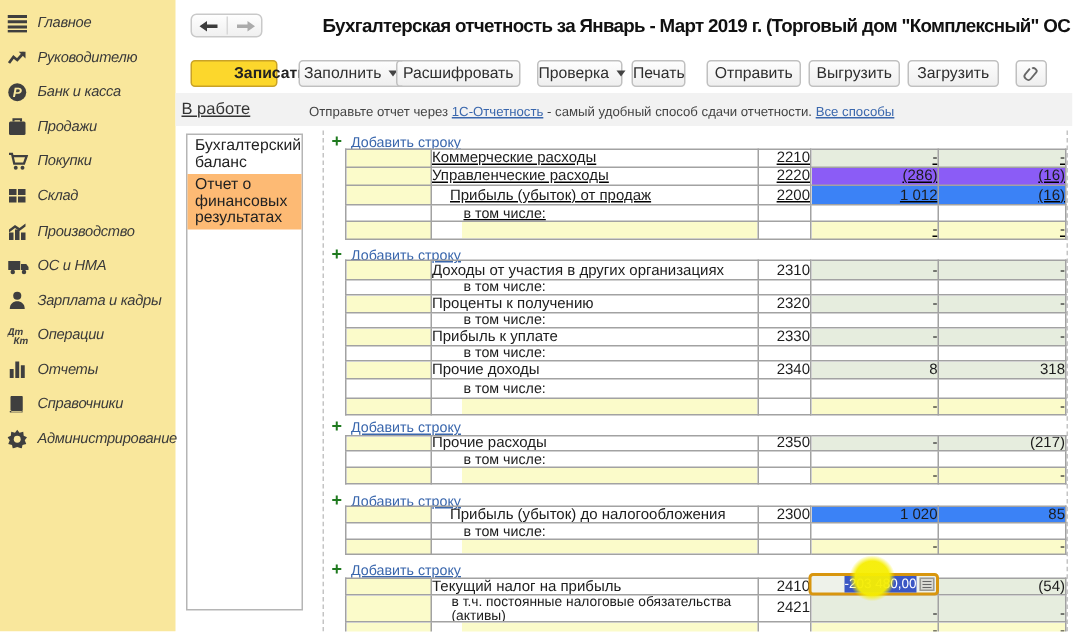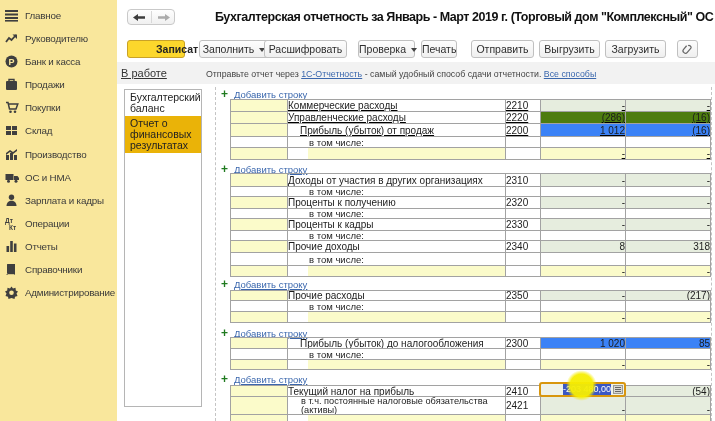--- a/index.html
+++ b/index.html
@@ -1,21 +1,21 @@
 <!DOCTYPE html>
 <html><head>
 <meta charset="utf-8">
 <style>
 html,body{margin:0;padding:0;}
 body{width:715px;height:421px;position:relative;overflow:hidden;background:#fff;
   font-family:"Liberation Sans", sans-serif;}
 .abs{position:absolute;}
 
 #side{left:0;top:0;width:117px;height:421px;background:#f9e79c;}
-.mi{position:absolute;left:0;width:117px;height:22px;}
+.mi{position:absolute;left:0;width:117px;height:22px;font-style:italic;}
 .mi svg{position:absolute;left:5px;top:4px;}
 .mi span{position:absolute;left:25px;top:5px;font-size:9.8px;letter-spacing:-0.2px;color:#3a3a3a;white-space:nowrap;}
 
 
 .tb{position:absolute;top:40px;height:18px;box-sizing:border-box;border:1px solid #c0c0c0;border-radius:3px;background:linear-gradient(#fdfdfd,#efefef);font-size:10.5px;color:#2e2e2e;text-align:center;line-height:16px;white-space:nowrap;}
 .arr{display:inline-block;width:0;height:0;border-left:3px solid transparent;border-right:3px solid transparent;border-top:4px solid #444;margin-left:5px;vertical-align:middle;}
 
 #ibar{left:117px;top:62px;width:598px;height:22px;background:#f2f2f2;}
 
 #lp{left:124px;top:89px;width:78px;height:318px;border:1px solid #b5b5b5;background:#fff;box-sizing:border-box;}
@@ -25,25 +25,25 @@
 
 .addl{position:absolute;font-size:9.5px;white-space:nowrap;}
 .addl b{color:#1f7a1f;font-weight:bold;font-size:12px;}
 .addl a{color:#3a67ad;text-decoration:underline;margin-left:6px;}
 
 table.blk{position:absolute;left:230px;border-collapse:collapse;table-layout:fixed;width:480px;}
 table.blk td{border:1px solid #a2a2a2;padding:0;font-size:10px;line-height:9px;color:#1c1c1c;overflow:hidden;white-space:nowrap;height:0;}
 table.blk{border:1px solid #888;}
 td.ca{background:#fbfbca;}
 td.nm{padding-left:3px;}
-td.cd{text-align:left;font-size:10.3px;}
+td.cd{text-align:right;font-size:10.3px;}
 td.v{text-align:right;padding-right:1.5px;border-left:2px solid #666;}
 td.bl{border-left:2px solid #666;}
 .lg{background:#e6edde;}
-.vg{background:#4d7c0f;}
+.vg{background:#8b5cf6;}
 .dg{background:#3b82f6;margin-left:44px;}
 .yl{background:#fbfbca;}
 td.nm.i1{padding-left:12px;}
 td.nm.i2{padding-left:21px;font-size:9.5px;}
 </style>
 </head>
 <body>
 <div id="side" class="abs"></div>
 <div class="mi" style="top:5px;">
     <svg width="13" height="13" viewBox="0 0 13 13">
@@ -191,21 +191,21 @@
       </g>
     </svg></div>
 
 <div id="ibar" class="abs"></div>
 <div class="abs" style="left:121px;top:67px;font-size:11px;color:#333;text-decoration:underline;">В работе</div>
 <div class="abs" style="left:206px;top:69px;font-size:8.8px;color:#444;">Отправьте отчет через <a href="#" style="color:#3a67ad;">1С-Отчетность</a> - самый удобный способ сдачи отчетности. <a href="#" style="color:#3a67ad;">Все способы</a></div>
 
 <div id="lp" class="abs"></div>
 <div class="abs" style="left:125px;top:90px;width:76px;">
   <div class="lpi">Бухгалтерский баланс</div>
-  <div class="lpi" style="background:#eab308;">Отчет о финансовых результатах</div>
+  <div class="lpi" style="background:#fdba74;">Отчет о финансовых результатах</div>
 </div>
 
 <div class="dash" style="left:215px;"></div>
 <div class="dash" style="left:711px;"></div>
 
 <div class="addl" style="left:221px;top:87px;"><b>+</b><a href="#">Добавить строку</a></div>
 <div class="addl" style="left:221px;top:162px;"><b>+</b><a href="#">Добавить строку</a></div>
 <div class="addl" style="left:221px;top:277px;"><b>+</b><a href="#">Добавить строку</a></div>
 <div class="addl" style="left:221px;top:326px;"><b>+</b><a href="#">Добавить строку</a></div>
 <div class="addl" style="left:221px;top:372px;"><b>+</b><a href="#">Добавить строку</a></div>
@@ -291,21 +291,21 @@
       </tr>
 <tr style="height:10px;">
         <td></td>
         <td class="nm i2">в том числе:</td>
         <td class="cd"></td>
         <td class="v bl"></td>
         <td class="v"></td>
       </tr>
 <tr style="height:12px;">
         <td class="ca"></td>
-        <td class="nm">Проценты к кадры</td>
+        <td class="nm">Прибыль к уплате</td>
         <td class="cd">2330</td>
         <td class="v lg bl">-</td>
         <td class="v lg">-</td>
       </tr>
 <tr style="height:10px;">
         <td></td>
         <td class="nm i2">в том числе:</td>
         <td class="cd"></td>
         <td class="v bl"></td>
         <td class="v"></td>

